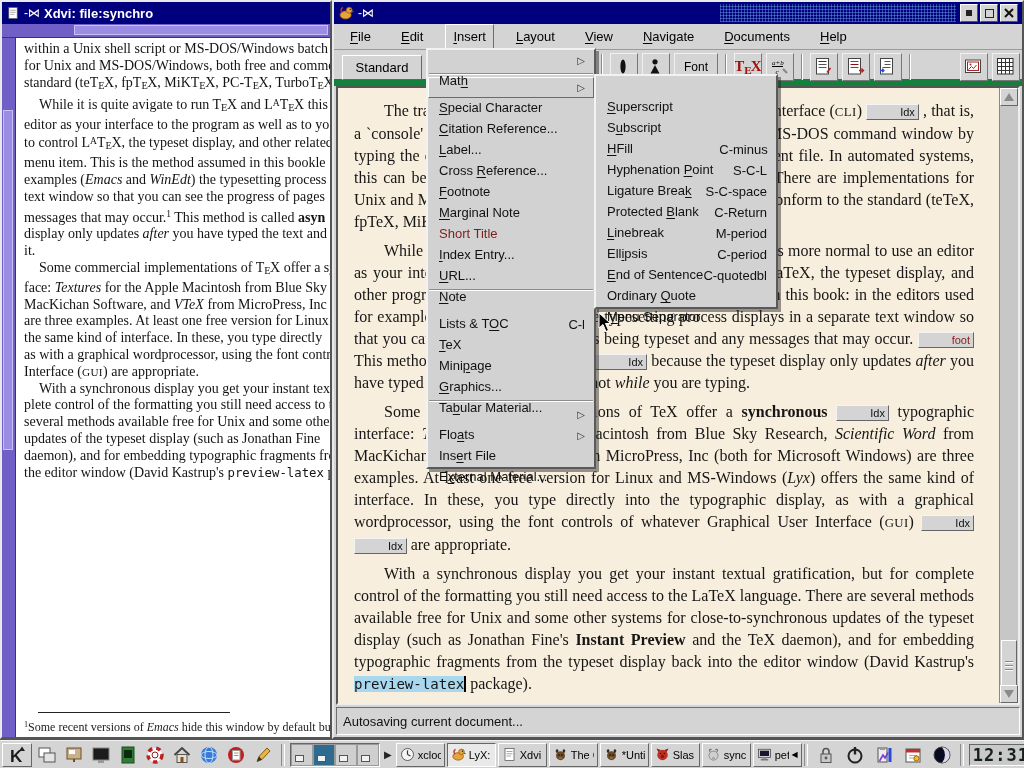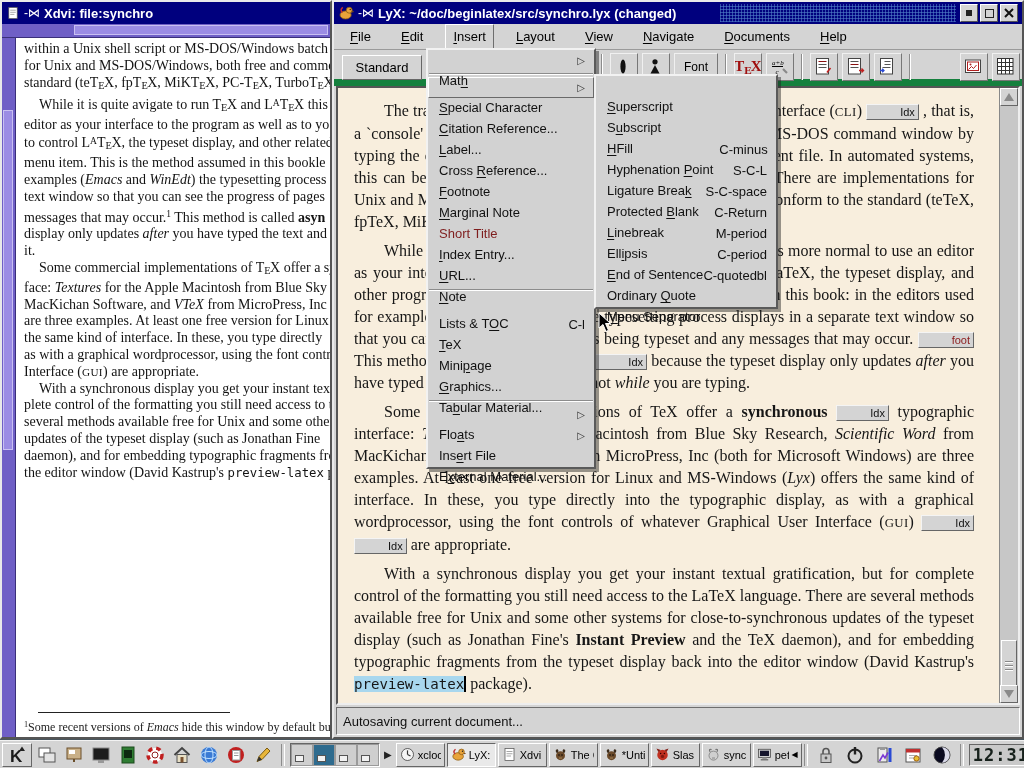--- a/index.html
+++ b/index.html
@@ -171,21 +171,20 @@
   <div class="window" id="lyx-win" style="left:332px;top:0;width:692px;height:739px;z-index:10;">
     <div class="titlebar">
       <span id="lyx-ticon"><span><svg width="16" height="16" viewBox="0 0 20 20">
               <ellipse cx="9.5" cy="12.5" rx="7" ry="5" fill="#e8a33a" stroke="#8a5a10"></ellipse>
               <circle cx="14" cy="6.5" r="3.7" fill="#e8a33a" stroke="#8a5a10"></circle>
               <circle cx="15.3" cy="5.6" r="0.9" fill="#222"></circle>
               <path d="M17.3 7.5 l3.5 1 -3.5 1 z" fill="#7a4a1a"></path>
               <path d="M5.5 9.5 q-3.5 -3.5 0.5 -6.5" stroke="#c03030" stroke-width="2" fill="none"></path>
             </svg></span></span>
       <span class="pin">-⋈</span>
-      <span class="ttext">LyX: ~/doc/beginlatex/src/synchro.lyx (changed)</span>
       <div class="tpattern" style="left:386px;right:66px;"></div>
       <div style="margin-left:auto;display:flex;">
         <div class="wbtn">
             <div style="width:6px;height:6px;background:#222;"></div>
           </div>
         <div class="wbtn">
             <div style="width:9px;height:9px;border:1px solid #222;"></div>
           </div>
         <div class="wbtn">
           <svg width="10" height="10" viewBox="0 0 10 10">

